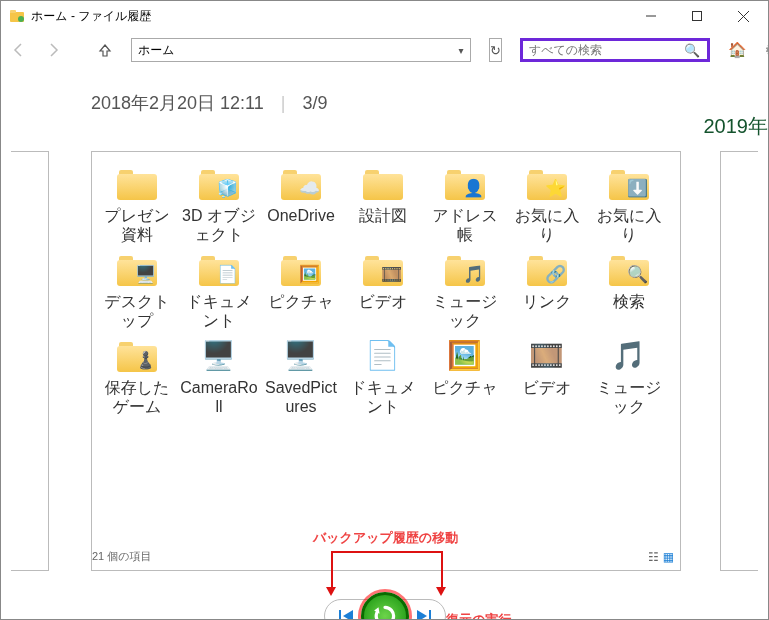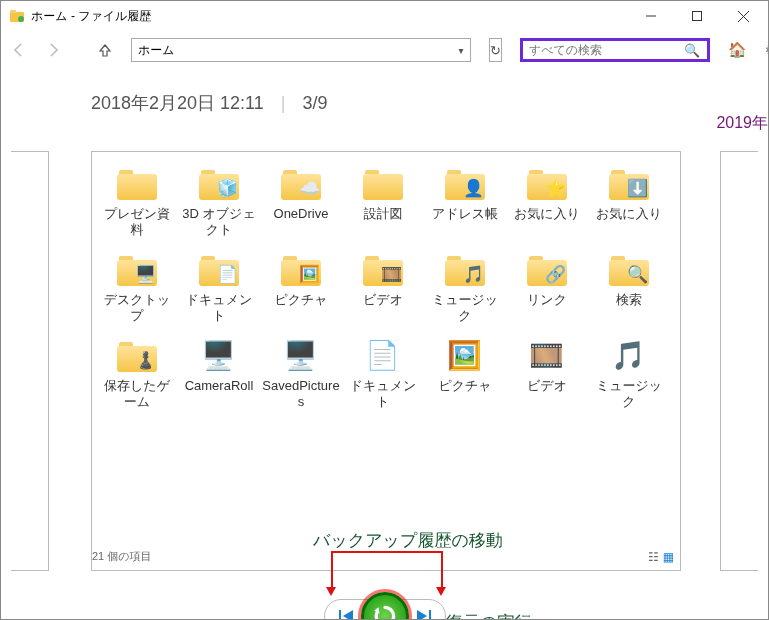--- a/index.html
+++ b/index.html
@@ -15,45 +15,45 @@
 .path-box{flex:0 0 340px;height:24px;border:1px solid #aaa;display:flex;align-items:center}
 .path-box input{border:none;outline:none;flex:1;padding:0 6px;font-size:12px}
 .path-box .dd{width:18px;text-align:center;color:#555;font-size:10px}
 .refresh-btn{width:24px;height:24px;border:1px solid #aaa;display:flex;align-items:center;justify-content:center;font-size:13px;color:#555}
 .search-box{flex:0 0 190px;height:24px;border:3px solid #6d28d9;display:flex;align-items:center;padding:0 6px}
 .search-box input{border:none;outline:none;flex:1;font-size:12px;color:#888}
 .search-box .mag{color:#888;font-size:13px}
 .tool-icon{width:20px;height:20px;display:flex;align-items:center;justify-content:center;color:#999;font-size:15px}
 .content{position:relative;padding:0 0 0 0;height:calc(100% - 68px)}
 .timestamp{font-size:18px;color:#555;margin:22px 0 12px 90px}
-.next-ts{position:absolute;right:0;top:22px;font-size:16px;color:#701a75}
+.next-ts{position:absolute;right:0;top:22px;font-size:20px;color:#14532d}
 .panel{position:absolute;left:90px;top:60px;width:590px;height:420px;border:1px solid #bbb;background:#fff}
 .panel-prev{position:absolute;left:10px;top:60px;width:38px;height:420px;border:1px solid #bbb;border-left:none;background:#fff}
 .panel-next{position:absolute;right:10px;top:60px;width:38px;height:420px;border:1px solid #bbb;border-right:none;background:#fff}
 .items{display:flex;flex-wrap:wrap;padding:10px 4px;gap:0}
 .item{width:82px;height:86px;display:flex;flex-direction:column;align-items:center;justify-content:flex-start;text-align:center}
 .item .ic{width:42px;height:42px;margin-bottom:2px;display:flex;align-items:center;justify-content:center}
-.item .lbl{font-size:13px;color:#333;line-height:1.2;word-break:break-all;padding:0 2px}
+.item .lbl{font-size:16px;color:#333;line-height:1.2;word-break:break-all;padding:0 2px}
 .status{position:absolute;left:0;bottom:6px;font-size:11px;color:#666}
 .view-icons{position:absolute;right:6px;bottom:6px;display:flex;gap:4px}
 .view-icons span{font-size:12px;color:#666}
 
 .folder{position:relative;width:40px;height:32px}
 .folder::before{content:"";position:absolute;top:3px;left:2px;width:14px;height:6px;background:#f7d16f;border-radius:2px 2px 0 0}
 .folder::after{content:"";position:absolute;top:7px;left:0;width:40px;height:26px;background:linear-gradient(#ffe39a,#f5c548);border-radius:3px}
 .folder .ov{position:absolute;z-index:2;bottom:0px;right:0px;font-size:17px}
 .lib-icon{width:38px;height:38px;display:flex;align-items:center;justify-content:center;font-size:28px}
 
 .ctrl-bar{position:absolute;left:0;right:0;bottom:8px;display:flex;justify-content:center;align-items:center}
 .pill{display:flex;align-items:center;background:#fff;border:1px solid #bbb;border-radius:18px;padding:2px;height:34px}
 .pill-btn{width:40px;height:28px;display:flex;align-items:center;justify-content:center;color:#1b7fd6;font-size:15px}
 .restore-btn{width:48px;height:48px;border-radius:50%;background:radial-gradient(circle,#6cd44a 0%,#2fa61f 70%);border:3px solid #0a6b00;display:flex;align-items:center;justify-content:center;margin:0 -6px;position:relative;z-index:3;box-shadow:0 0 0 3px rgba(255,0,0,.55)}
 .restore-btn svg{width:26px;height:26px}
 
-.ann{position:absolute;color:#14532d;font-size:17px;font-weight:400}
+.ann{position:absolute;color:#ef4444;font-size:13px;font-weight:700}
 .ann-line{position:absolute;border-top:2px solid #d11}
 .ann-v{position:absolute;border-left:2px solid #d11}
 .arrow-down{position:absolute;width:0;height:0;border-left:5px solid transparent;border-right:5px solid transparent;border-top:9px solid #d11}
 .arrow-left{position:absolute;width:0;height:0;border-top:5px solid transparent;border-bottom:5px solid transparent;border-right:9px solid #d11}
 </style>
 </head>
 <body>
 
 <div class="titlebar">
   <span class="app-icon">

